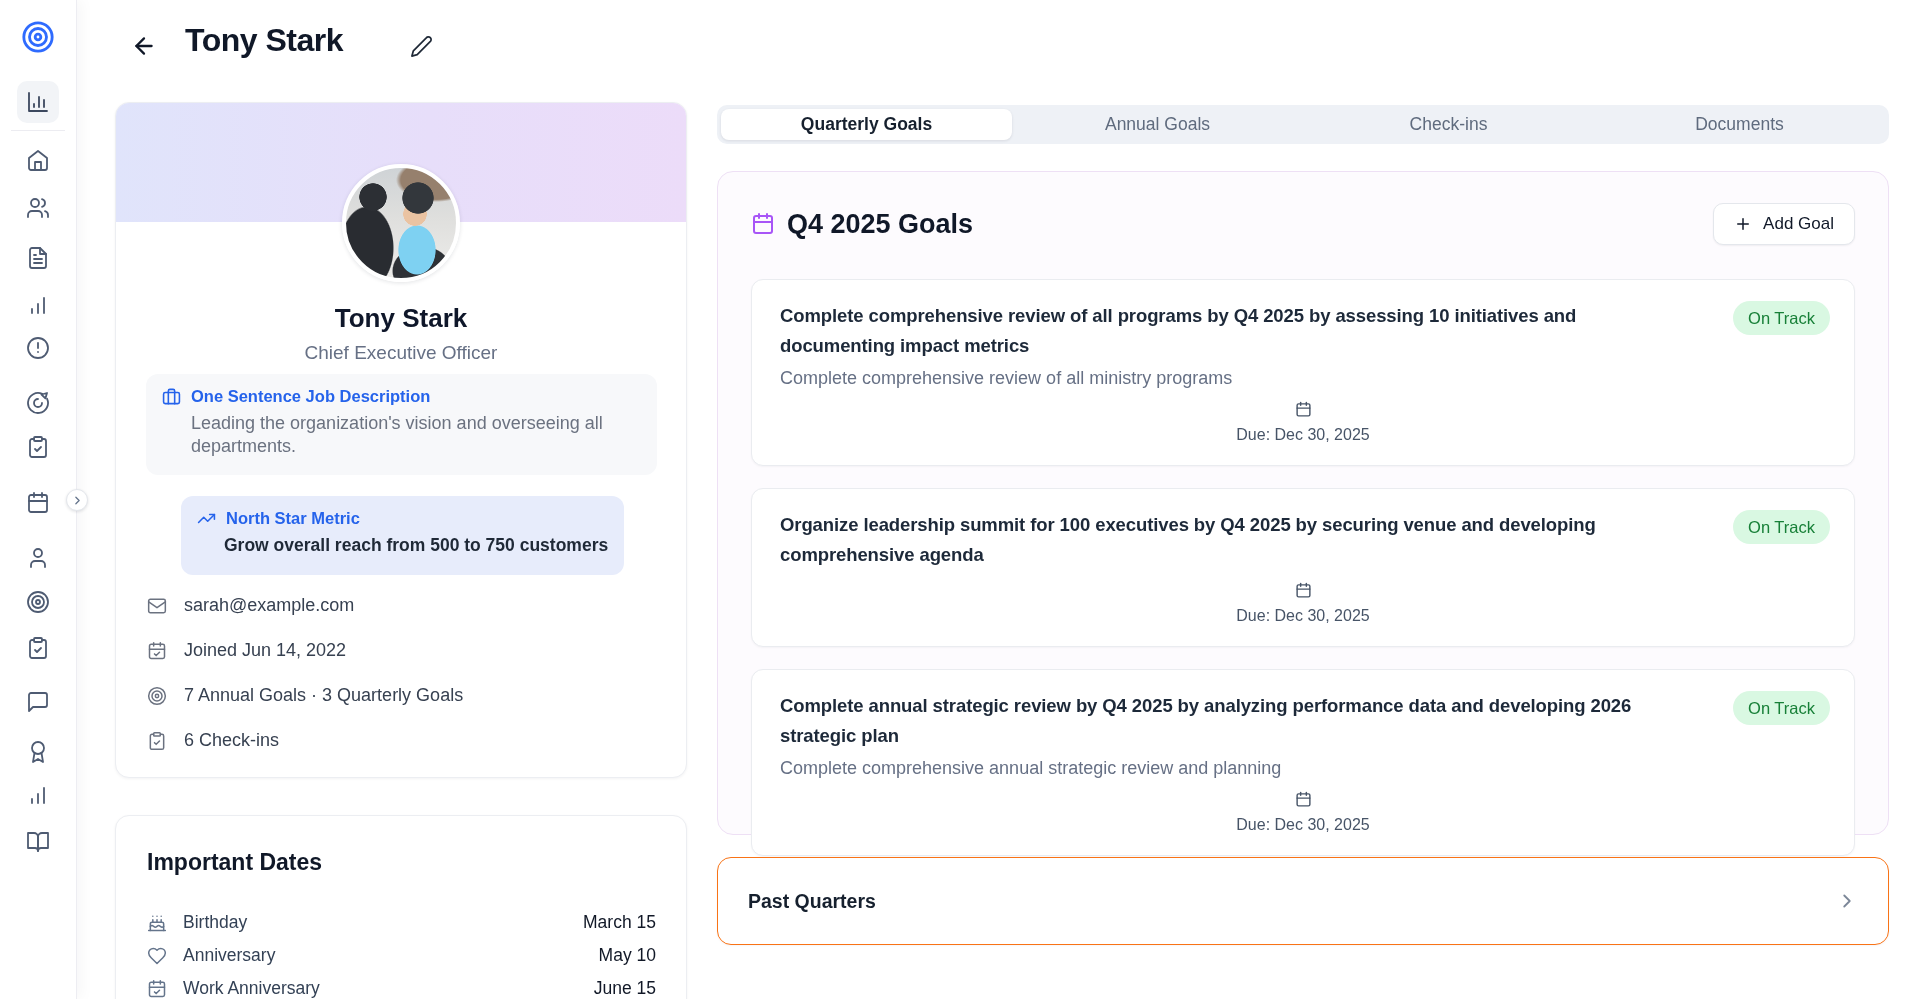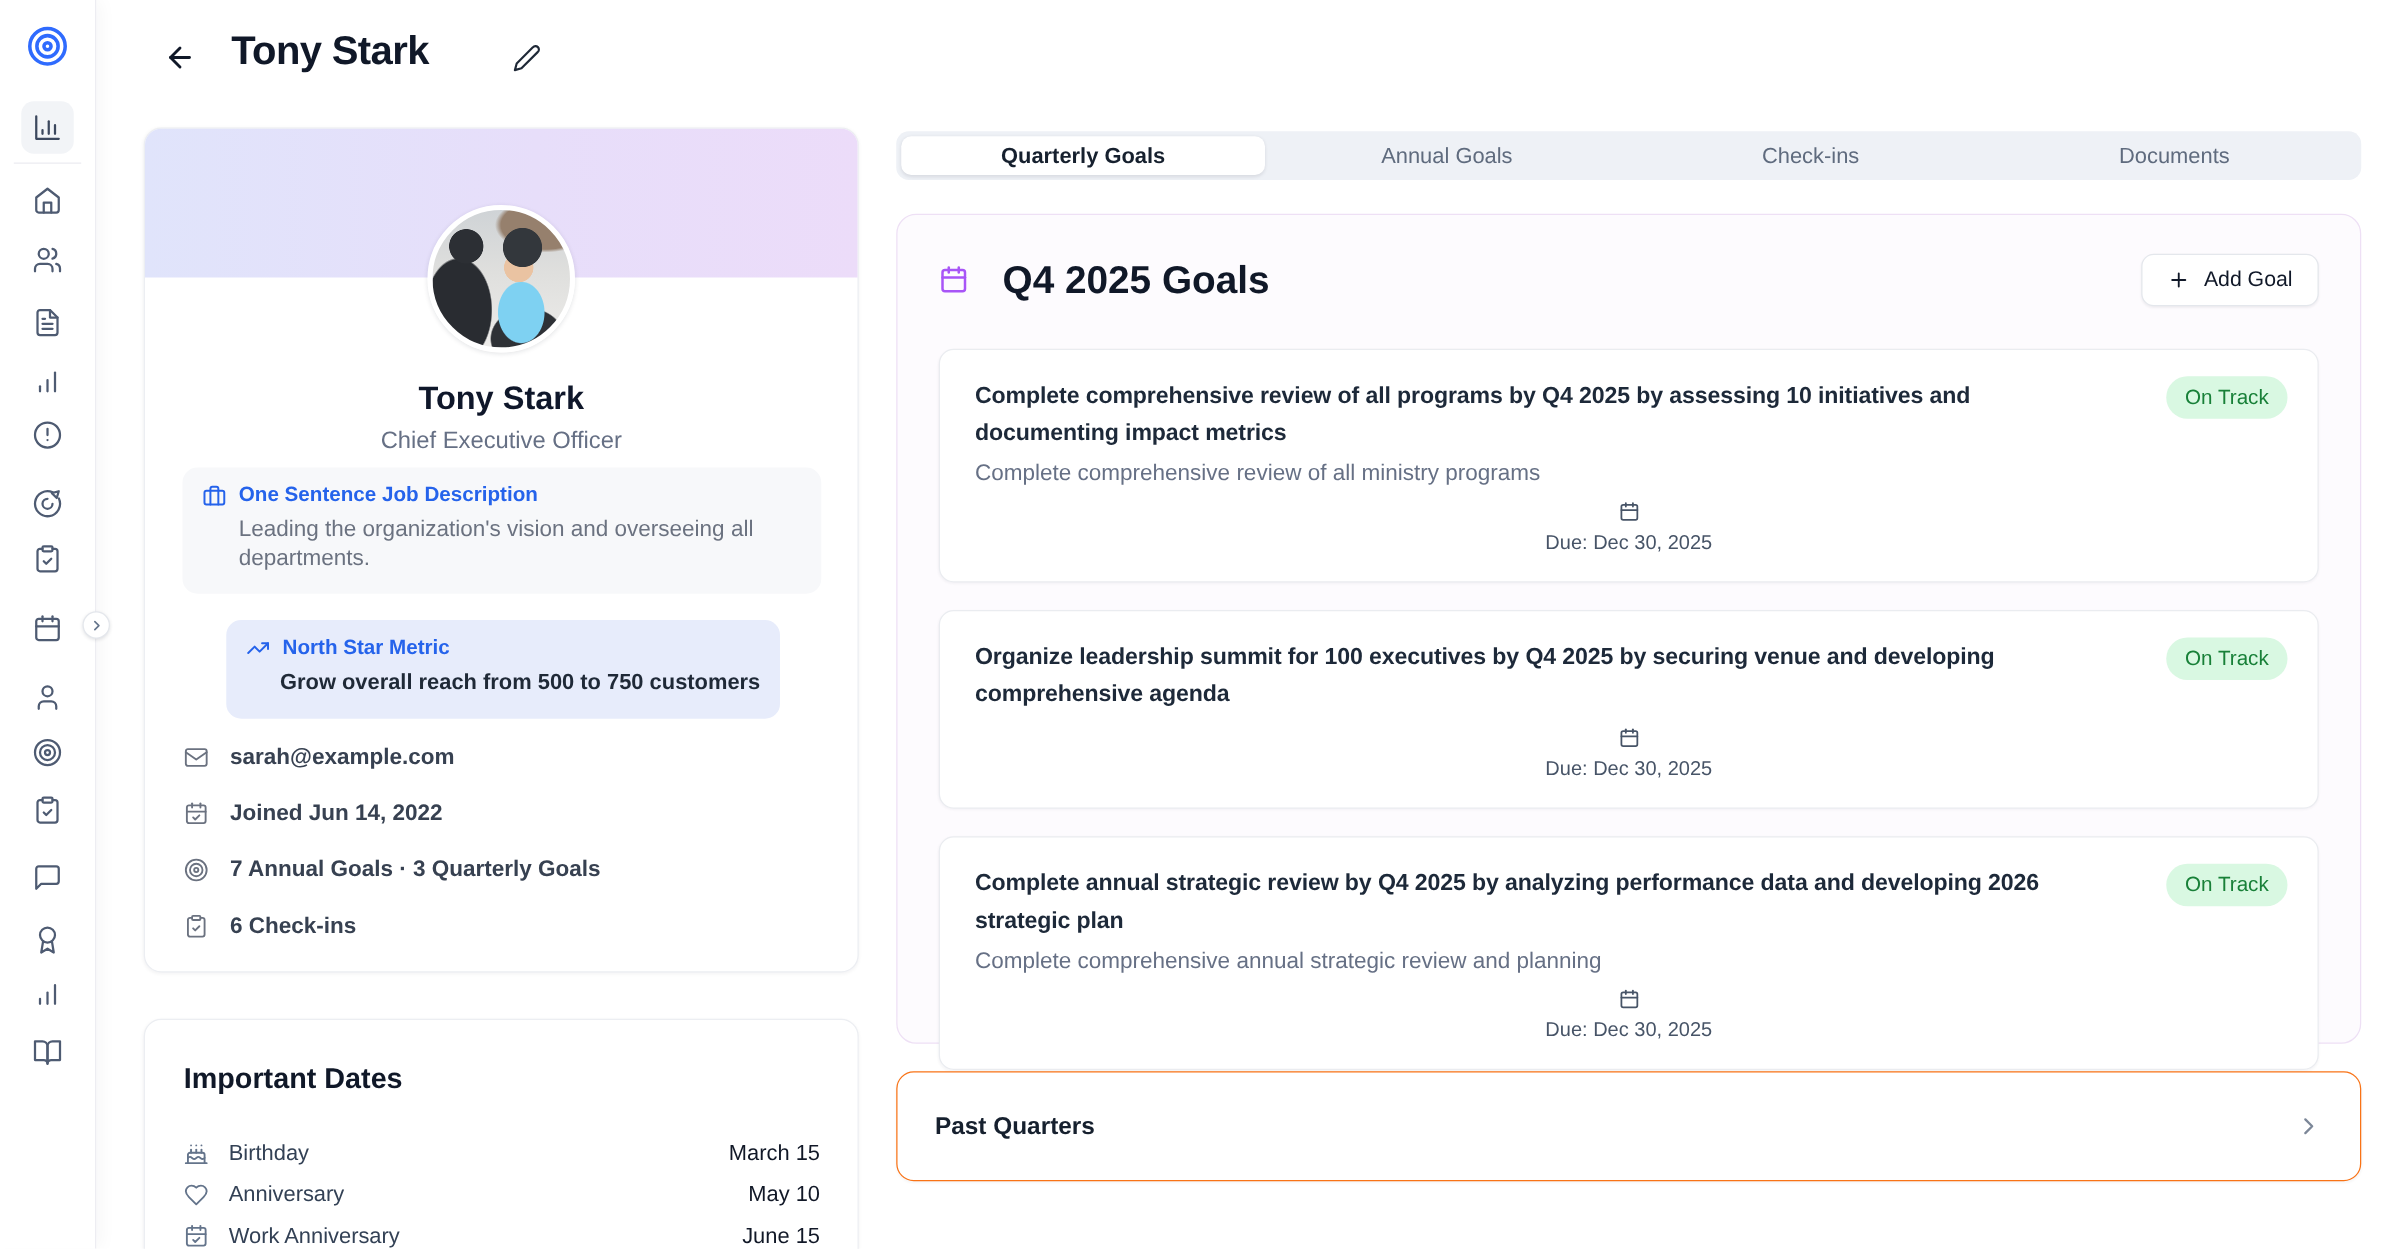--- a/index.html
+++ b/index.html
@@ -48,21 +48,21 @@
       linear-gradient(180deg,#cfd3d6 0%,#dfdfdd 45%,#edecea 100%); }
   .profile-name { position:absolute; top:200px; left:0; width:100%; text-align:center; font-size:26px; font-weight:700; color:#0f172a; }
   .profile-role { position:absolute; top:239px; left:0; width:100%; text-align:center; font-size:19px; color:#667085; }
   .info-box { position:absolute; border-radius:12px; padding:13px 16px; }
   .job-box { left:30px; top:271px; width:511px; height:101px; background:#f7f8fa; }
   .north-box { left:65px; top:393px; width:443px; height:79px; background:#e7ecfb; }
   .box-label { display:flex; align-items:center; gap:10px; color:#2563eb; font-size:16.5px; font-weight:600; white-space:nowrap; }
   .box-label svg { width:19px; height:19px; flex:none; }
   .box-body { margin-top:6px; padding-left:29px; font-size:18px; color:#6b7280; line-height:23px; }
   .north-box .box-body { color:#1f2937; font-weight:600; font-size:17.5px; white-space:nowrap; padding-left:27px; }
-  .info-row { position:absolute; left:31px; display:flex; align-items:center; gap:17px; font-size:18px; color:#374151; white-space:nowrap;font-weight:bold; }
+  .info-row { position:absolute; left:31px; display:flex; align-items:center; gap:17px; font-size:18px; color:#374151; white-space:nowrap; }
   .info-row svg { width:20px; height:20px; color:#6b7280; flex:none; }
 
   
   .dates-card { position:absolute; left:38px; top:815px; width:572px; height:250px; }
   .dates-title { position:absolute; left:31px; top:33px; font-size:23px; font-weight:700; color:#101828; }
   .date-row { position:absolute; left:31px; right:30px; display:flex; align-items:center; gap:16px; font-size:17.5px; color:#334155; }
   .date-row svg { width:20px; height:20px; color:#64748b; flex:none; }
   .date-value { margin-left:auto; color:#111827; }
 
   
@@ -70,21 +70,21 @@
     border-radius:10px; display:flex; padding:4px; }
   .tab { flex:1; display:flex; align-items:center; justify-content:center; font-size:17.5px; color:#5f6b7e;
     border-radius:8px; cursor:pointer; white-space:nowrap; }
   .tab.active { background:#fff; color:#16202e; font-weight:600; box-shadow:0 1px 3px rgba(16,24,40,.10); }
 
   
   .goals-panel { position:absolute; left:640px; top:171px; width:1172px; height:664px;
     background:#fdfbfe; border:1px solid #eee0f5; border-radius:16px; }
   .panel-header { position:absolute; top:31px; left:33px; right:33px; height:42px; display:flex; align-items:center; }
   .panel-header .cal { width:24px; height:24px; color:#a855f7; flex:none; }
-  .panel-title { margin-left:27px; font-size:31px; font-weight:700; color:#101828; white-space:nowrap; }
+  .panel-title { margin-left:12px; font-size:27px; font-weight:700; color:#101828; white-space:nowrap; }
   .add-btn { margin-left:auto; height:42px; padding:0 20px; background:#fff; border:1px solid #e4e7ec;
     border-radius:10px; display:flex; align-items:center; gap:11px; font-size:17px; font-weight:500; color:#101828;
     box-shadow:0 1px 2px rgba(16,24,40,.06); cursor:pointer; white-space:nowrap; }
   .add-btn svg { width:18px; height:18px; }
   .goal-list { position:absolute; top:107px; left:33px; right:33px; display:flex; flex-direction:column; gap:22px; }
   .goal-card { position:relative; background:#fff; border:1px solid #eaecf0; border-radius:12px;
     padding:21px 28px; box-shadow:0 1px 2px rgba(16,24,40,.04); }
   .goal-title { font-size:18.5px; font-weight:600; color:#1d2939; line-height:30px; padding-right:140px; letter-spacing:-.1px; }
   .goal-desc { margin-top:6px; font-size:18px; color:#667085; line-height:22px; }
   .goal-due { margin-top:12px; display:flex; align-items:center; gap:8px; font-size:16px; color:#475467; white-space:nowrap;flex-direction:column; }

